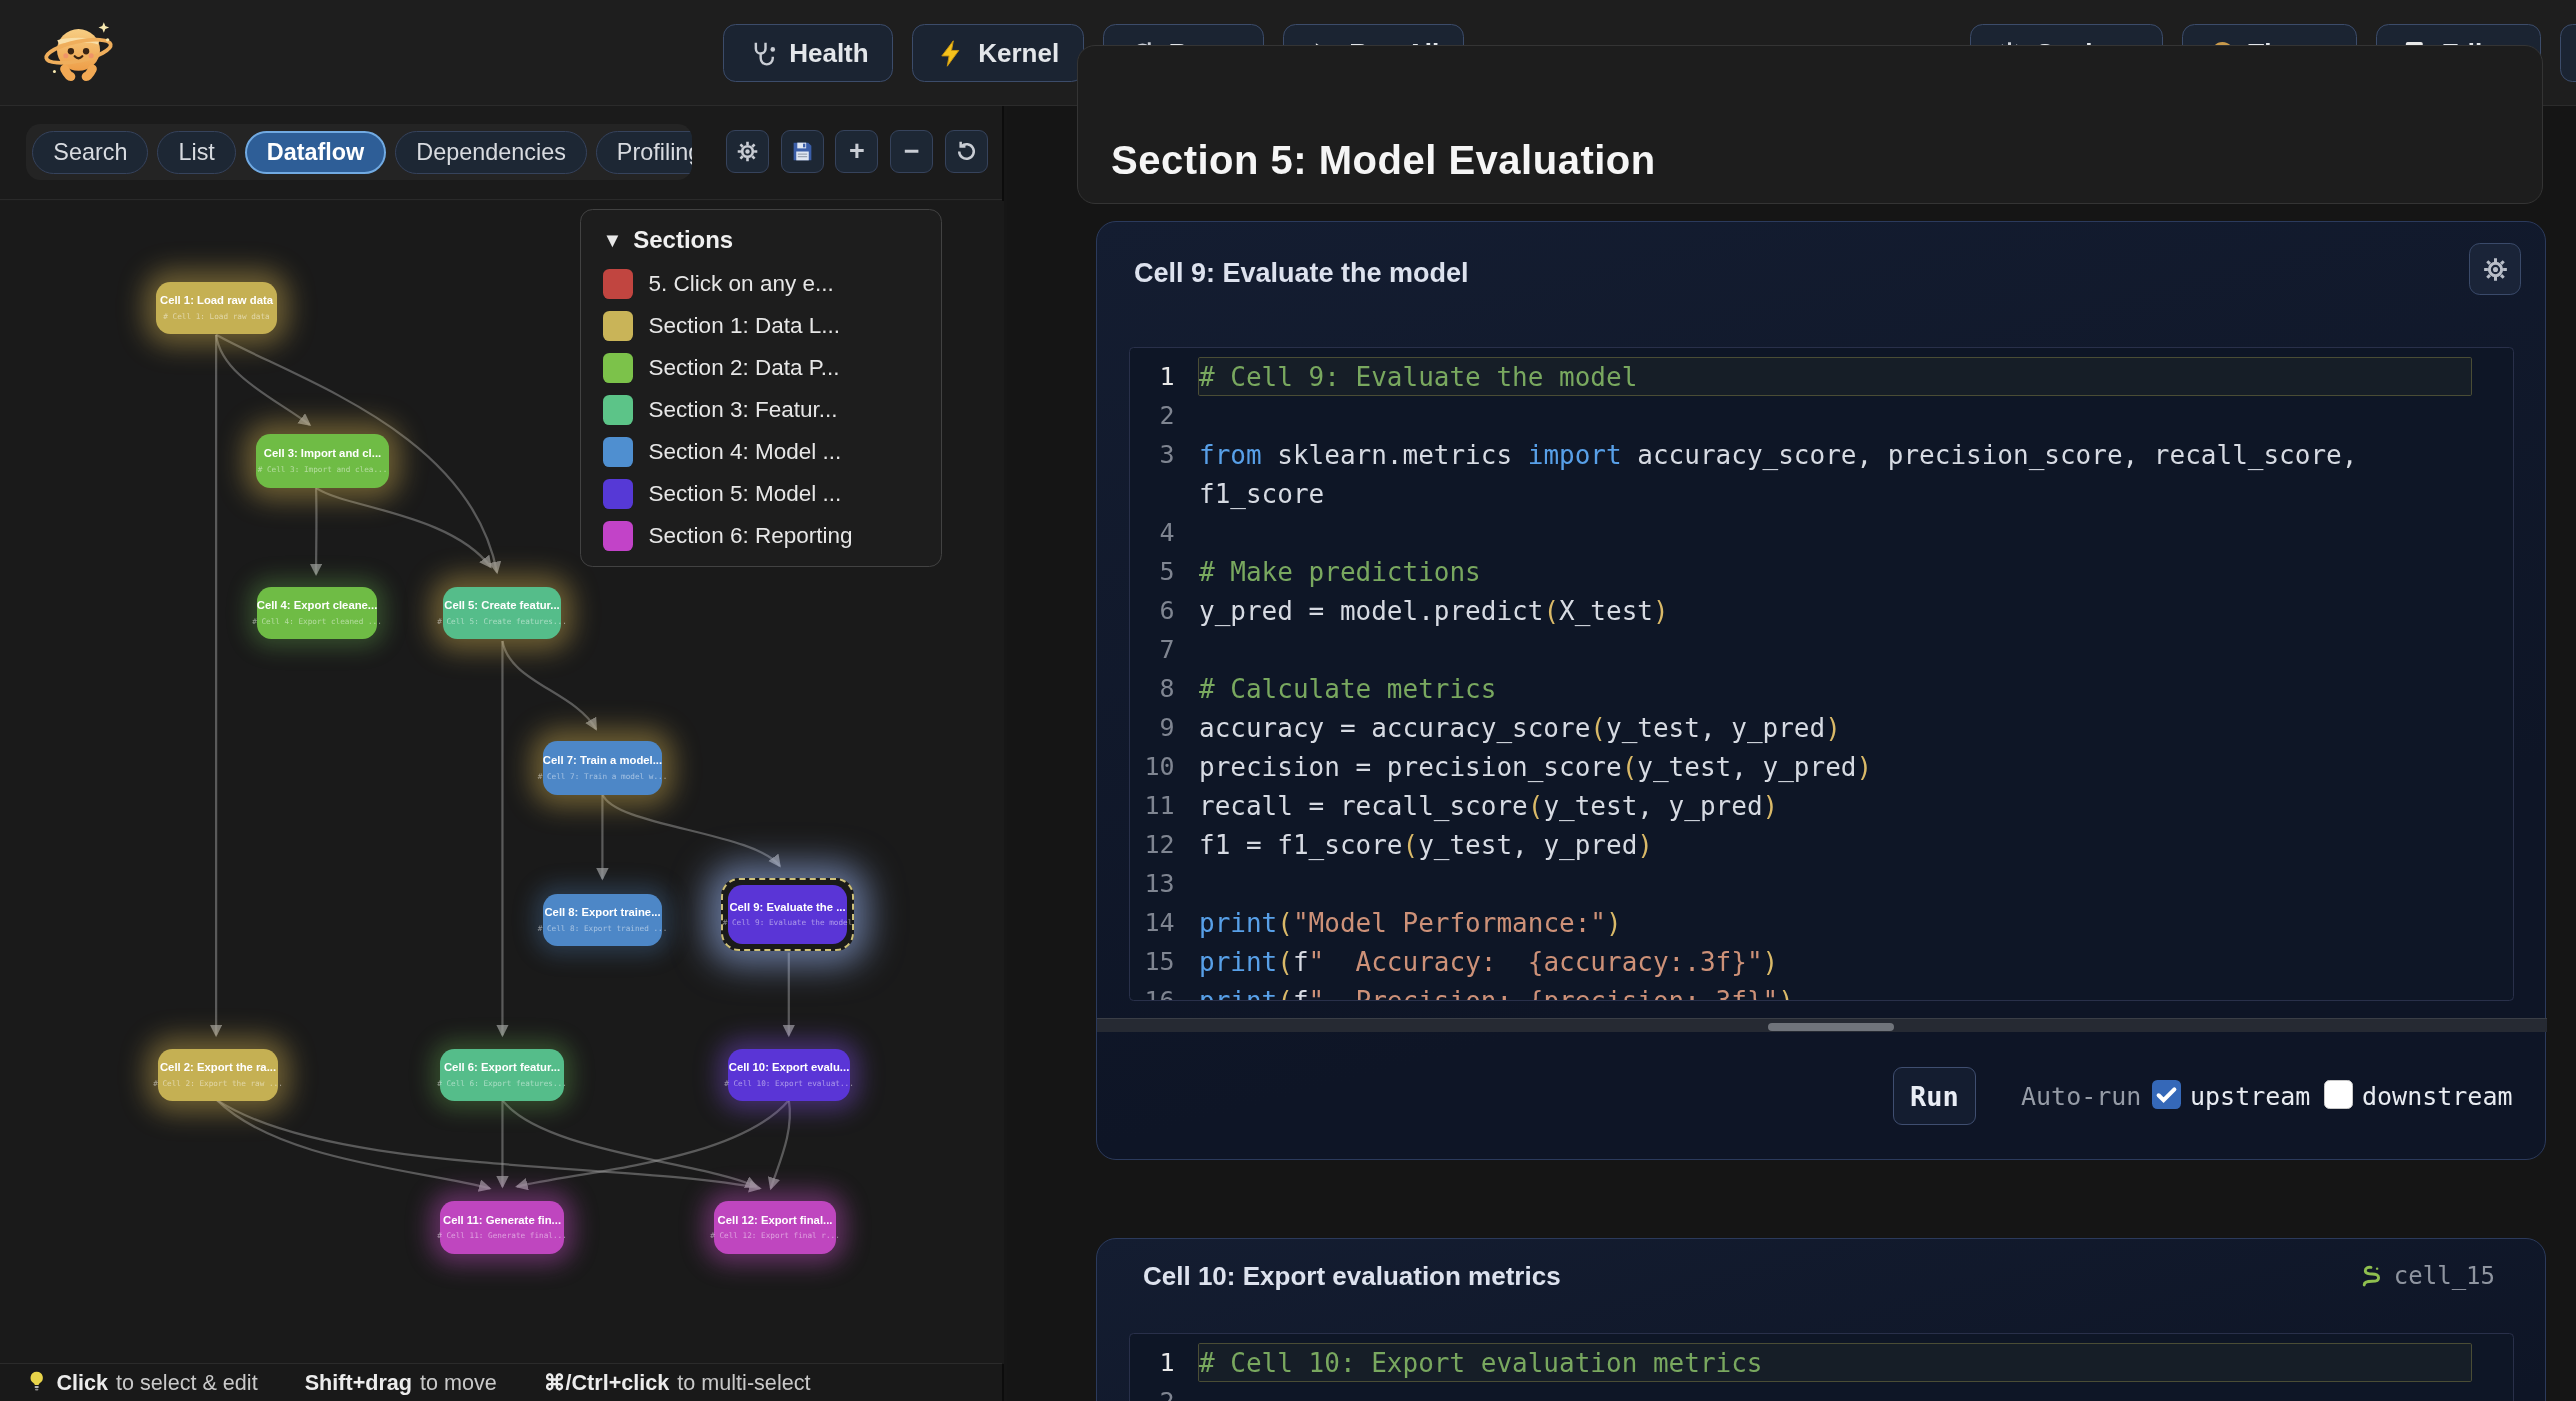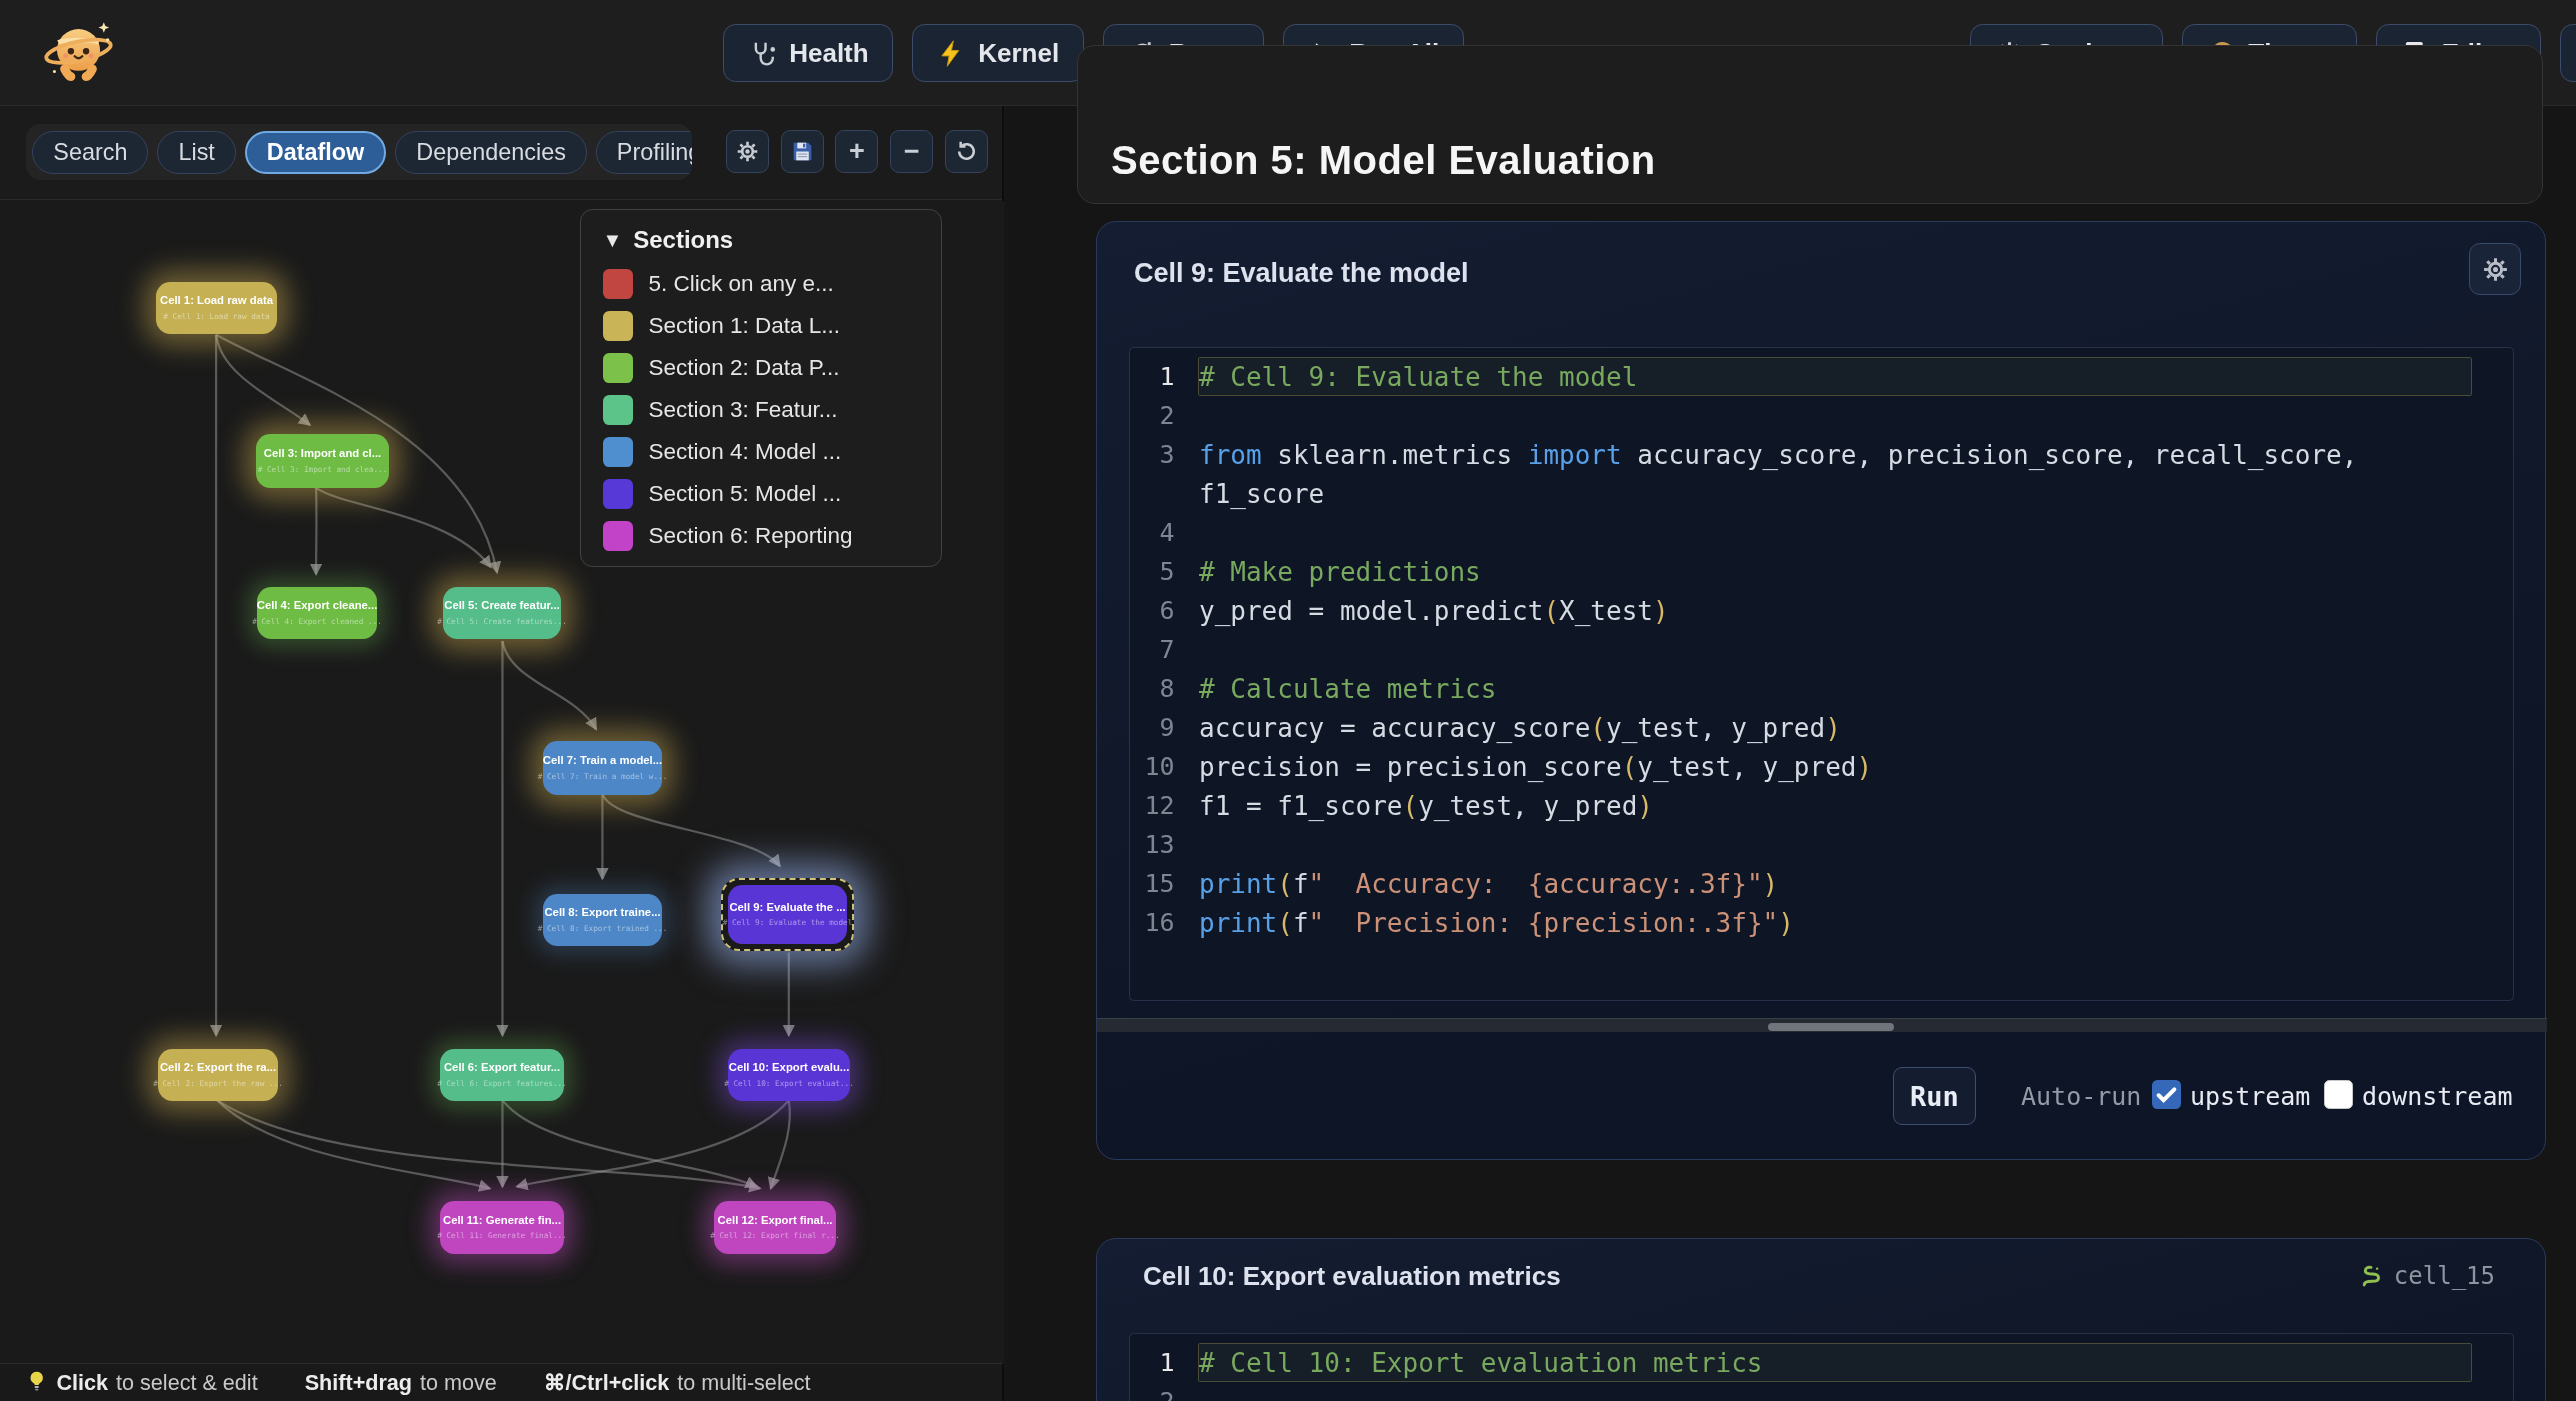--- a/index.html
+++ b/index.html
@@ -485,29 +485,41 @@
             <span class="code"><span class="tok-pl">accuracy = accuracy_score</span><span class="tok-pr">(</span><span class="tok-pl">y_test, y_pred</span><span class="tok-pr">)</span></span>
           </span>
         </div>
         <div class="code-row">
           <span class="ln">10</span>
           <span class="codewrap">
             <span class="code"><span class="tok-pl">precision = precision_score</span><span class="tok-pr">(</span><span class="tok-pl">y_test, y_pred</span><span class="tok-pr">)</span></span>
           </span>
         </div>
         <div class="code-row">
+          <span class="ln">11</span>
+          <span class="codewrap">
+            <span class="code"><span class="tok-pl">recall = recall_score</span><span class="tok-pr">(</span><span class="tok-pl">y_test, y_pred</span><span class="tok-pr">)</span></span>
+          </span>
+        </div>
+        <div class="code-row">
           <span class="ln">12</span>
           <span class="codewrap">
             <span class="code"><span class="tok-pl">f1 = f1_score</span><span class="tok-pr">(</span><span class="tok-pl">y_test, y_pred</span><span class="tok-pr">)</span></span>
           </span>
         </div>
         <div class="code-row">
           <span class="ln">13</span>
           <span class="codewrap">
             <span class="code"></span>
+          </span>
+        </div>
+        <div class="code-row">
+          <span class="ln">14</span>
+          <span class="codewrap">
+            <span class="code"><span class="tok-kw">print</span><span class="tok-pr">(</span><span class="tok-st">"Model Performance:"</span><span class="tok-pr">)</span></span>
           </span>
         </div>
         <div class="code-row">
           <span class="ln">15</span>
           <span class="codewrap">
             <span class="code"><span class="tok-kw">print</span><span class="tok-pr">(</span><span class="tok-pl">f</span><span class="tok-st">"  Accuracy:  {accuracy:.3f}"</span><span class="tok-pr">)</span></span>
           </span>
         </div>
         <div class="code-row">
           <span class="ln">16</span>

